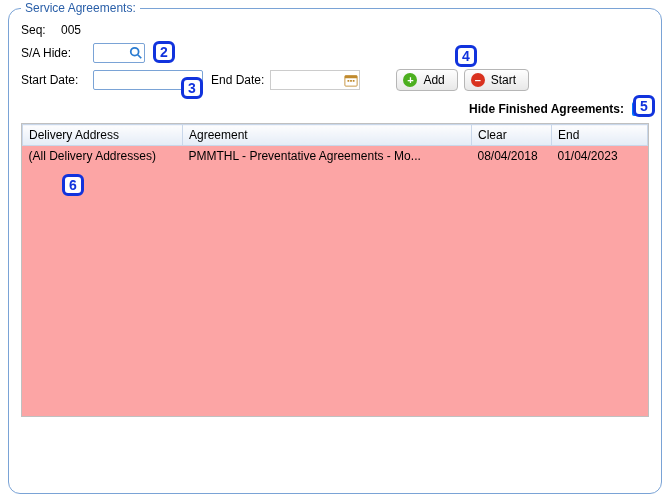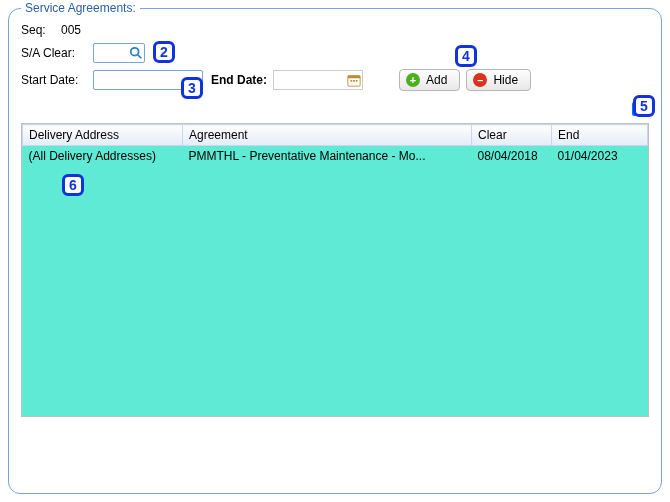--- a/index.html
+++ b/index.html
@@ -153,21 +153,21 @@
     font-weight: bold;
   }
   .hide-finished input[type=checkbox] {
     width: 14px;
     height: 14px;
   }
   .table-wrap {
     border: 1px solid #c0c0c0;
     height: 294px;
     overflow: hidden;
-    background: #5eead4;
+    background: #fca5a5;
   }
   table {
     width: 100%;
     border-collapse: collapse;
     table-layout: fixed;
   }
   thead th {
     background: linear-gradient(#fdfdfe, #e4ecf7);
     border: 1px solid #c9d7ea;
     text-align: left;
@@ -212,67 +212,68 @@
 <div class="fieldset">
   <div class="legend">Service Agreements:</div>
 
   <div class="form-row">
     <span class="form-label" style="width:36px;">Seq:</span>
     <span class="form-value">005</span>
   </div>
 
 
   <div class="form-row" style="margin-top:6px;">
-    <span class="form-label">S/A Clear:</span>
+    <span class="form-label">S/A Hide:</span>
     <span class="input-lookup">
       <input type="text" value="" style="">
       <span class="lookup-icon">
         <svg width="14" height="14" viewBox="0 0 16 16">
             <circle cx="6.5" cy="6.5" r="4.5" fill="none" stroke="#2a7bd1" stroke-width="2"></circle>
             <line x1="10" y1="10" x2="14" y2="14" stroke="#2a7bd1" stroke-width="2"></line>
           </svg>
       </span>
     </span>
     <span class="annot" style="left:132px; top:-2px;">2</span>
   </div>
 
   <div class="form-row" style="margin-top:6px;">
     <span class="form-label">Start Date:</span>
     <span class="input-date">
       <input type="text" value="" style="">
     </span>
     <span class="annot" style="left:160px; top:8px;">3</span>
-    <span style="font-weight:bold; margin:0 6px 0 8px;">End Date:</span>
+    <span style="font-weight:normal; margin:0 6px 0 8px;">End Date:</span>
     <span class="end-date-wrap">
       <input type="text" value="" style="">
       <span class="cal-icon">
         <svg width="14" height="14" viewBox="0 0 16 16">
             <rect x="1" y="3" width="14" height="12" rx="1" fill="#fff" stroke="#c08a2e"></rect>
             <rect x="1" y="3" width="14" height="3" fill="#c08a2e"></rect>
             <rect x="4" y="8" width="2" height="2" fill="#c08a2e"></rect>
             <rect x="7" y="8" width="2" height="2" fill="#c08a2e"></rect>
             <rect x="10" y="8" width="2" height="2" fill="#c08a2e"></rect>
           </svg>
       </span>
     </span>
 
     <span class="buttons">
       <button class="btn">
         <span class="icon-circle icon-add">+</span>
         <span>Add</span>
       </button>
       <button class="btn">
         <span class="icon-circle icon-clear">–</span>
-        <span>Hide</span>
+        <span>Start</span>
       </button>
     </span>
     <span class="annot" style="left:434px; top:-24px;">4</span>
   </div>
 
   <div class="hide-finished" style="position:relative;">
+    <span>Hide Finished Agreements:</span>
     <input type="checkbox" checked="" style="">
     <span class="annot" style="right:-6px; top:-4px;">5</span>
   </div>
 
   <div class="table-wrap" style="position:relative;">
     <table>
       <colgroup>
         <col class="col-del">
           <col class="col-agr">
           <col class="col-start">
@@ -282,21 +283,21 @@
         <tr>
           <th>Delivery Address</th>
           <th>Agreement</th>
           <th>Clear</th>
           <th>End</th>
         </tr>
       </thead>
       <tbody>
         <tr>
           <td>(All Delivery Addresses)</td>
-          <td>PMMTHL - Preventative Maintenance - Mo...</td>
+          <td>PMMTHL - Preventative Agreements - Mo...</td>
           <td>08/04/2018</td>
           <td>01/04/2023</td>
         </tr>
       </tbody>
     </table>
     <span class="annot" style="left:40px; top:50px;">6</span>
   </div>
 </div>
 
 </body></html>

